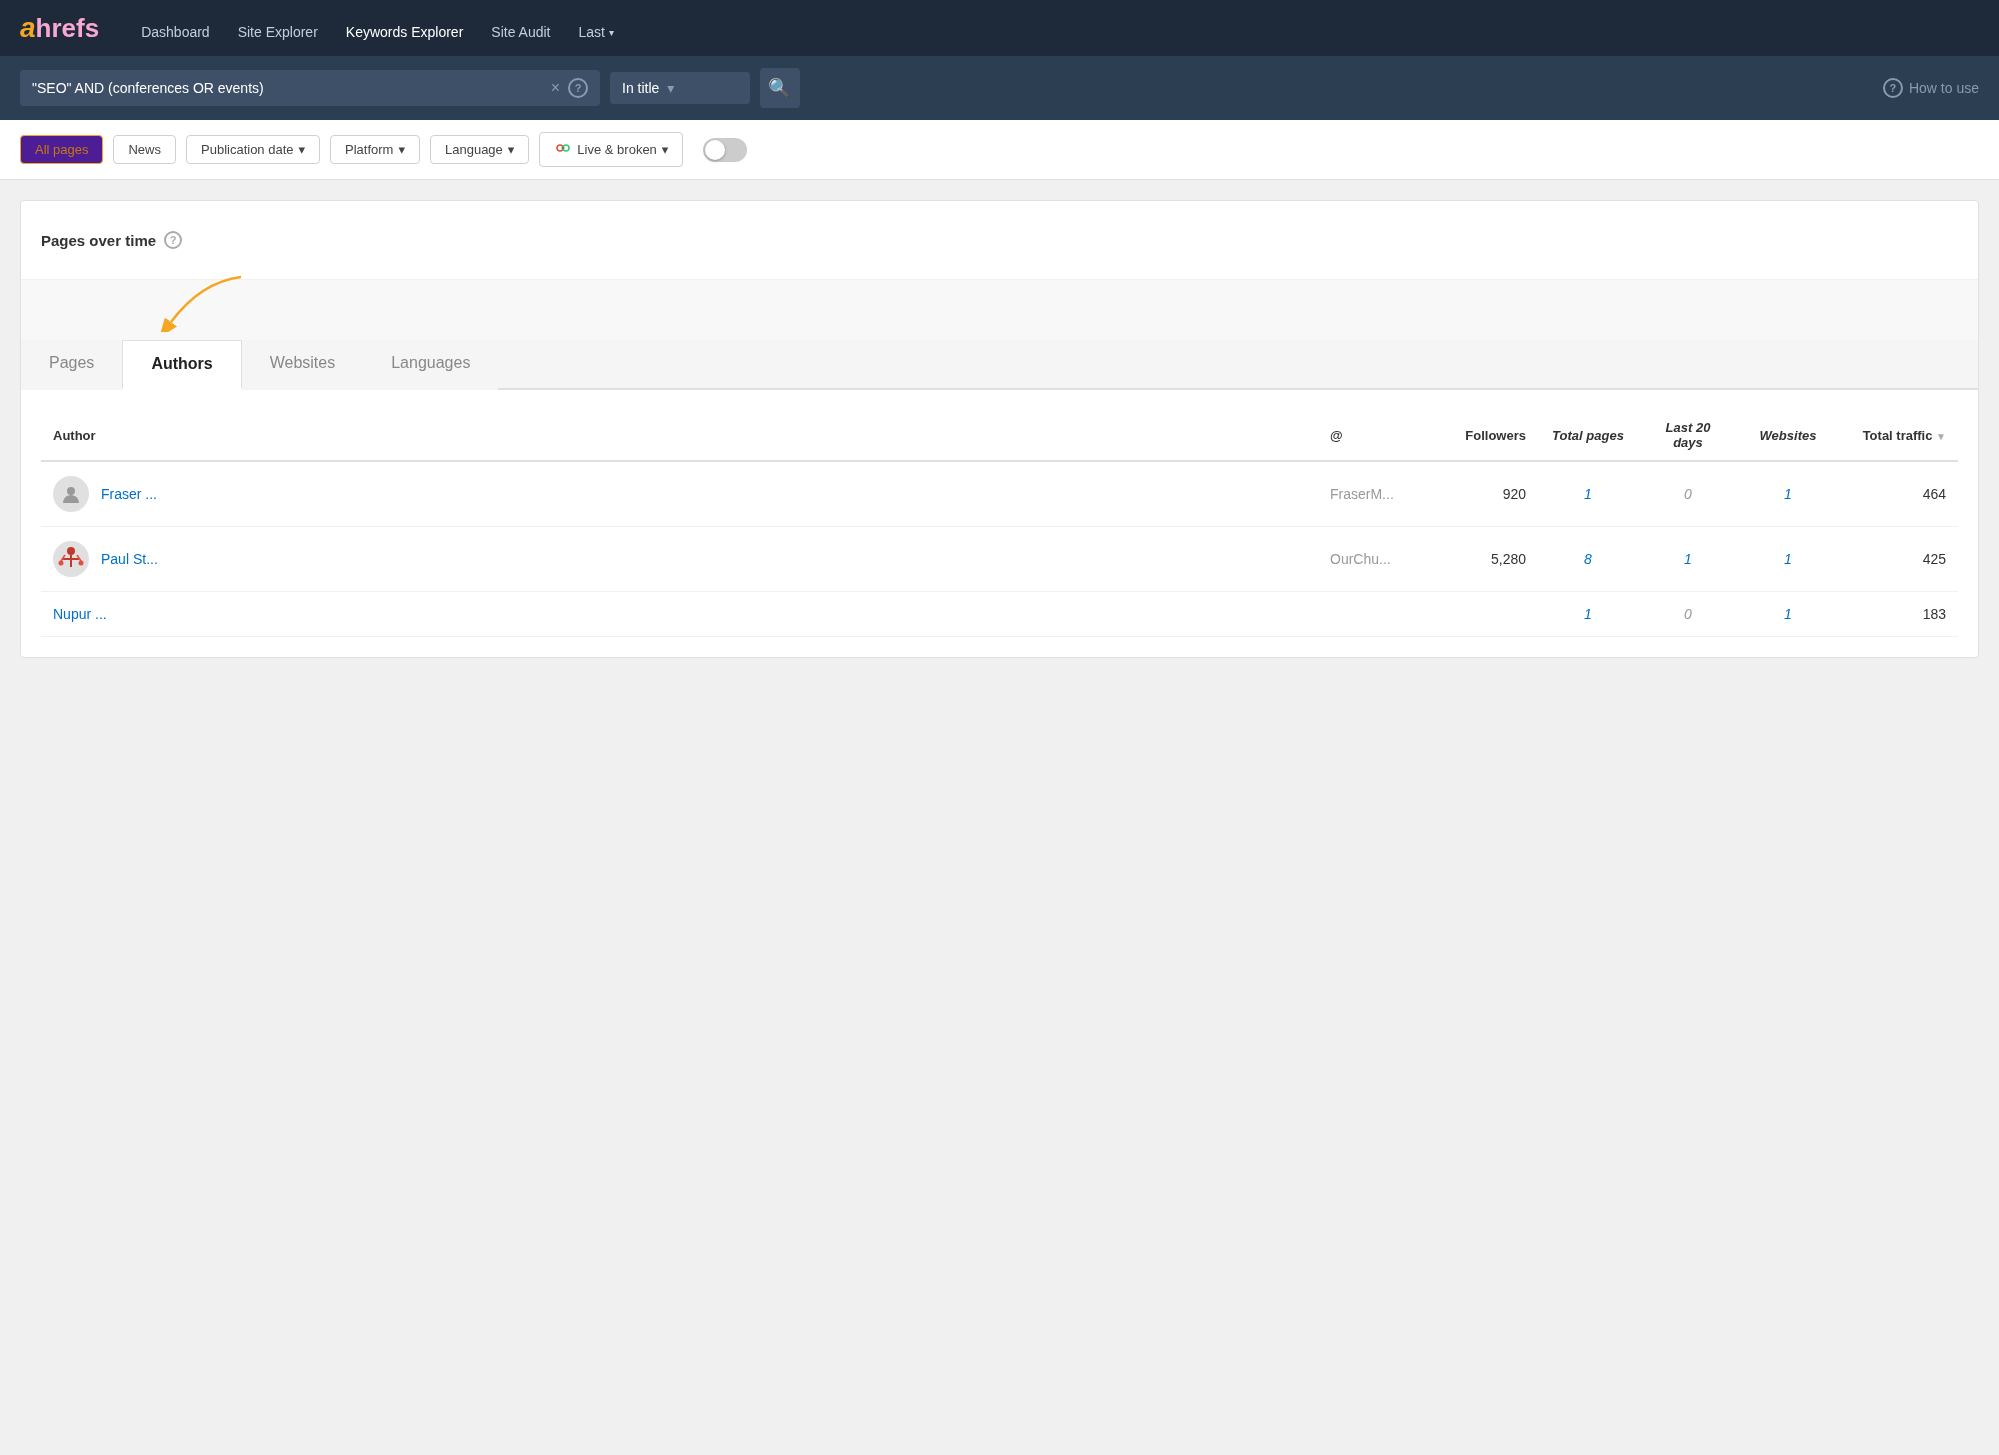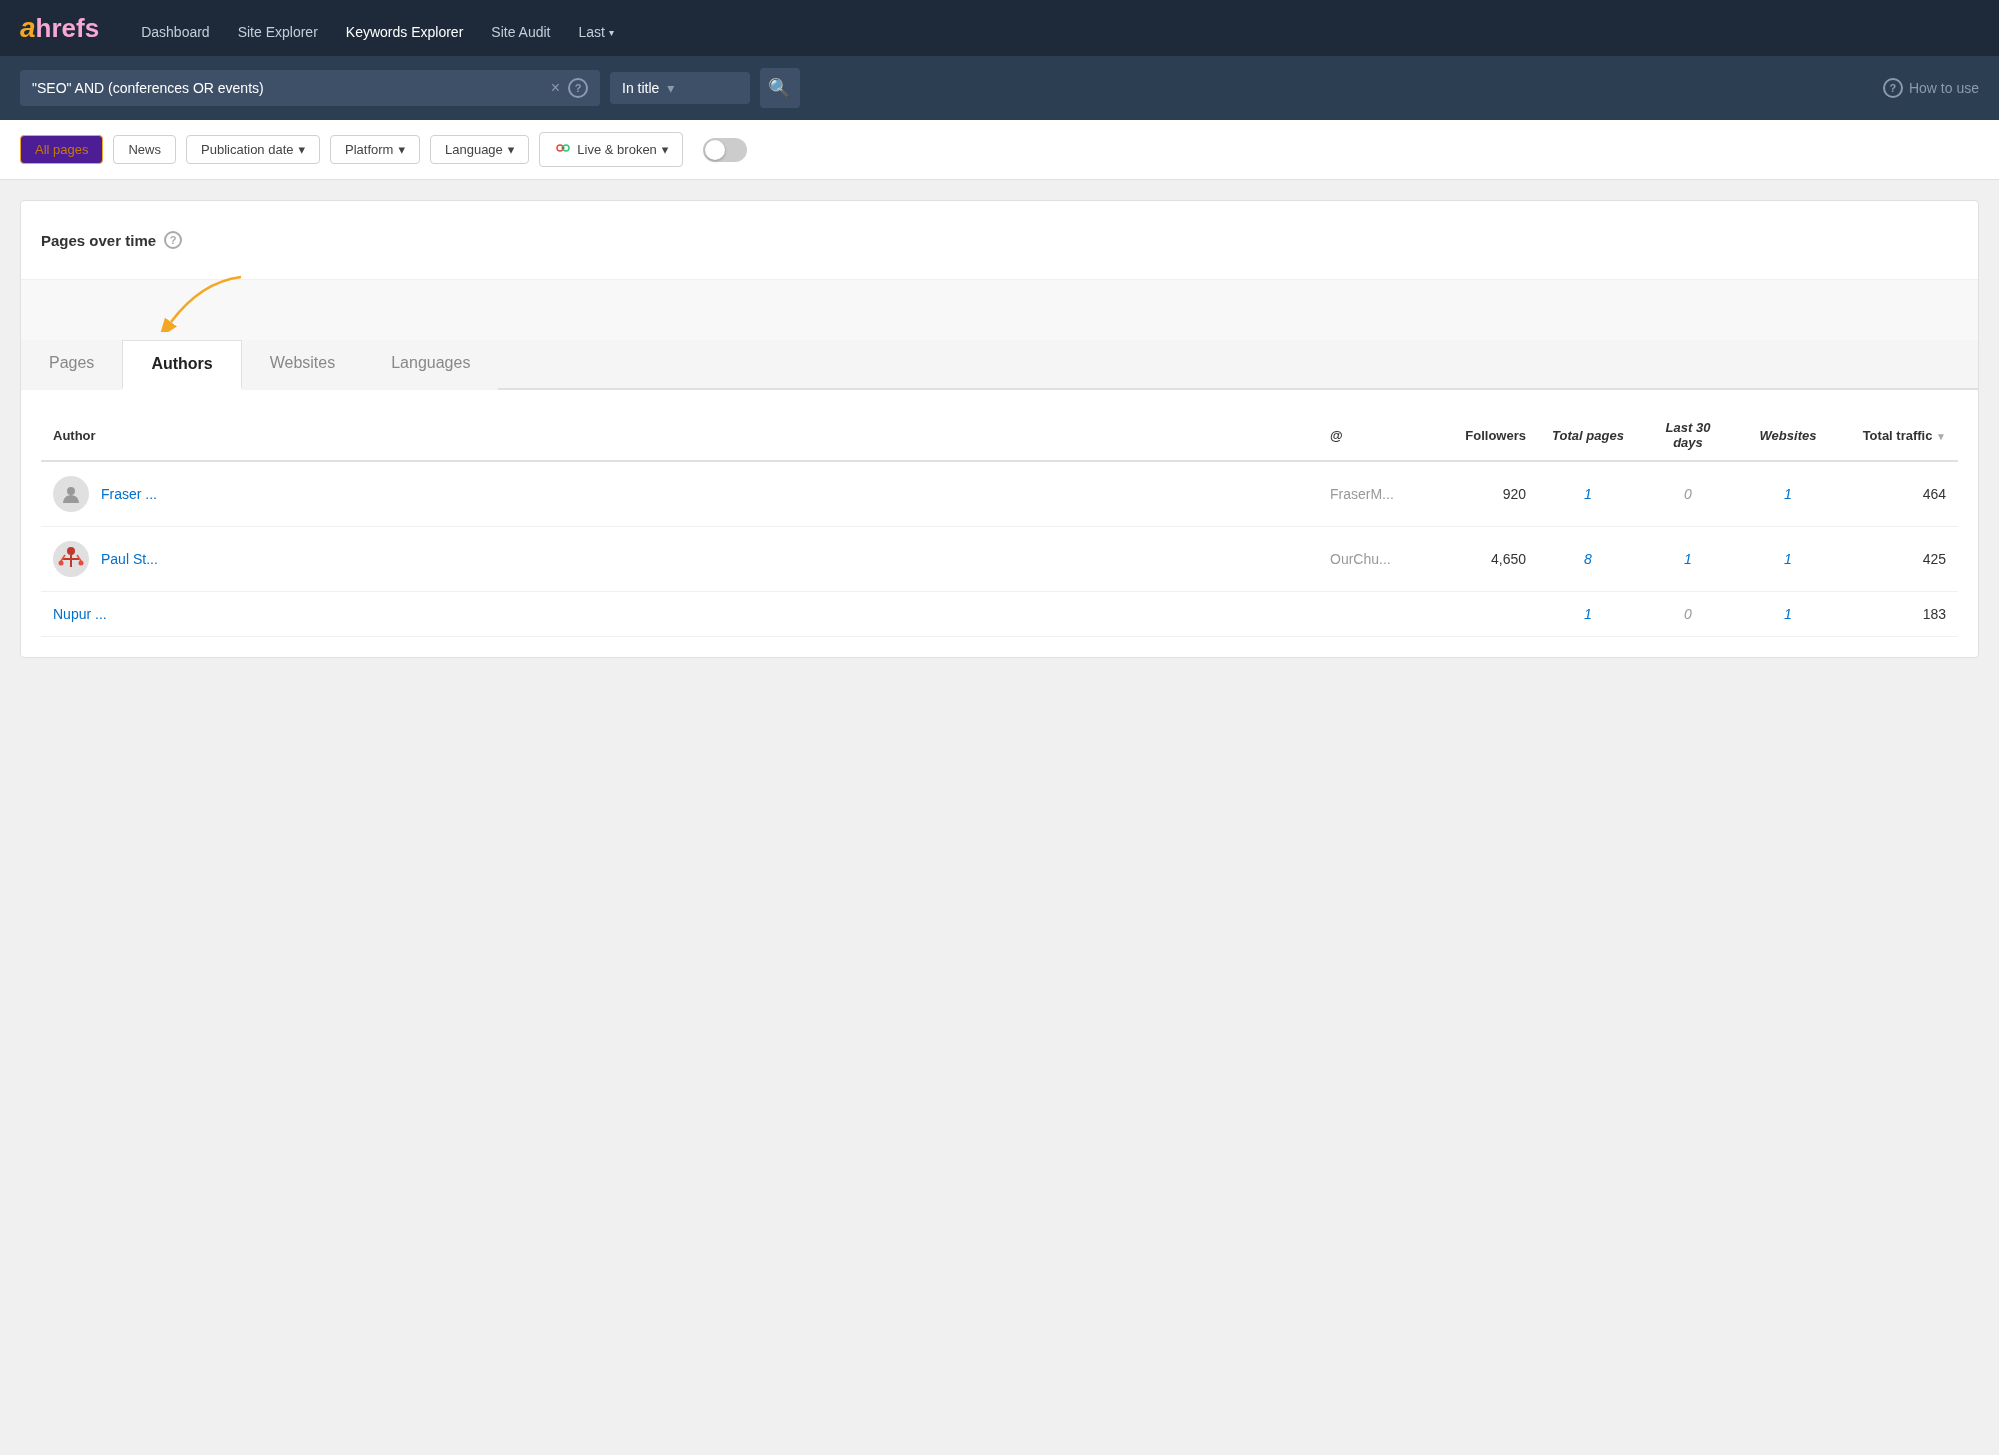--- a/index.html
+++ b/index.html
@@ -383,21 +383,21 @@
       <table>
         <thead>
           <tr>
             <th>Author</th>
             <th class="col-at">@</th>
             <th class="col-followers text-right">Followers</th>
             <th class="col-total-pages text-center">
               <span>Total pages</span>
             </th>
             <th class="col-last30 text-center">
-              <span>Last 30 days</span>
+              <span>Last 20 days</span>
             </th>
             <th class="col-websites text-center">Websites</th>
             <th class="col-traffic text-right sort-active">
               <span>Total traffic</span>
               <span class="sort-icon"> ▼</span>
             </th>
           </tr>
         </thead>
         <tbody>
 
@@ -434,21 +434,21 @@
                     <line x1="12" y1="14" x2="8" y2="20" stroke="#e74c3c" stroke-width="1.5"></line>
                     <circle cx="8" cy="22" r="2.5" fill="#e74c3c"></circle>
                     <line x1="24" y1="14" x2="28" y2="20" stroke="#e74c3c" stroke-width="1.5"></line>
                     <circle cx="28" cy="22" r="2.5" fill="#e74c3c"></circle>
                   </svg>
                 </div>
                 <span class="author-link">Paul St...</span>
               </div>
             </td>
             <td class="col-at text-gray">OurChu...</td>
-            <td class="col-followers text-right">4,650</td>
+            <td class="col-followers text-right">5,280</td>
             <td class="col-total-pages text-center text-blue">8</td>
             <td class="col-last30 text-center text-blue">1</td>
             <td class="col-websites text-center text-blue">1</td>
             <td class="col-traffic text-right">425</td>
           </tr>
 
           <tr class="table-row">
             <td>
               <div class="author-cell">
                 <span class="author-link">Nupur ...</span>

